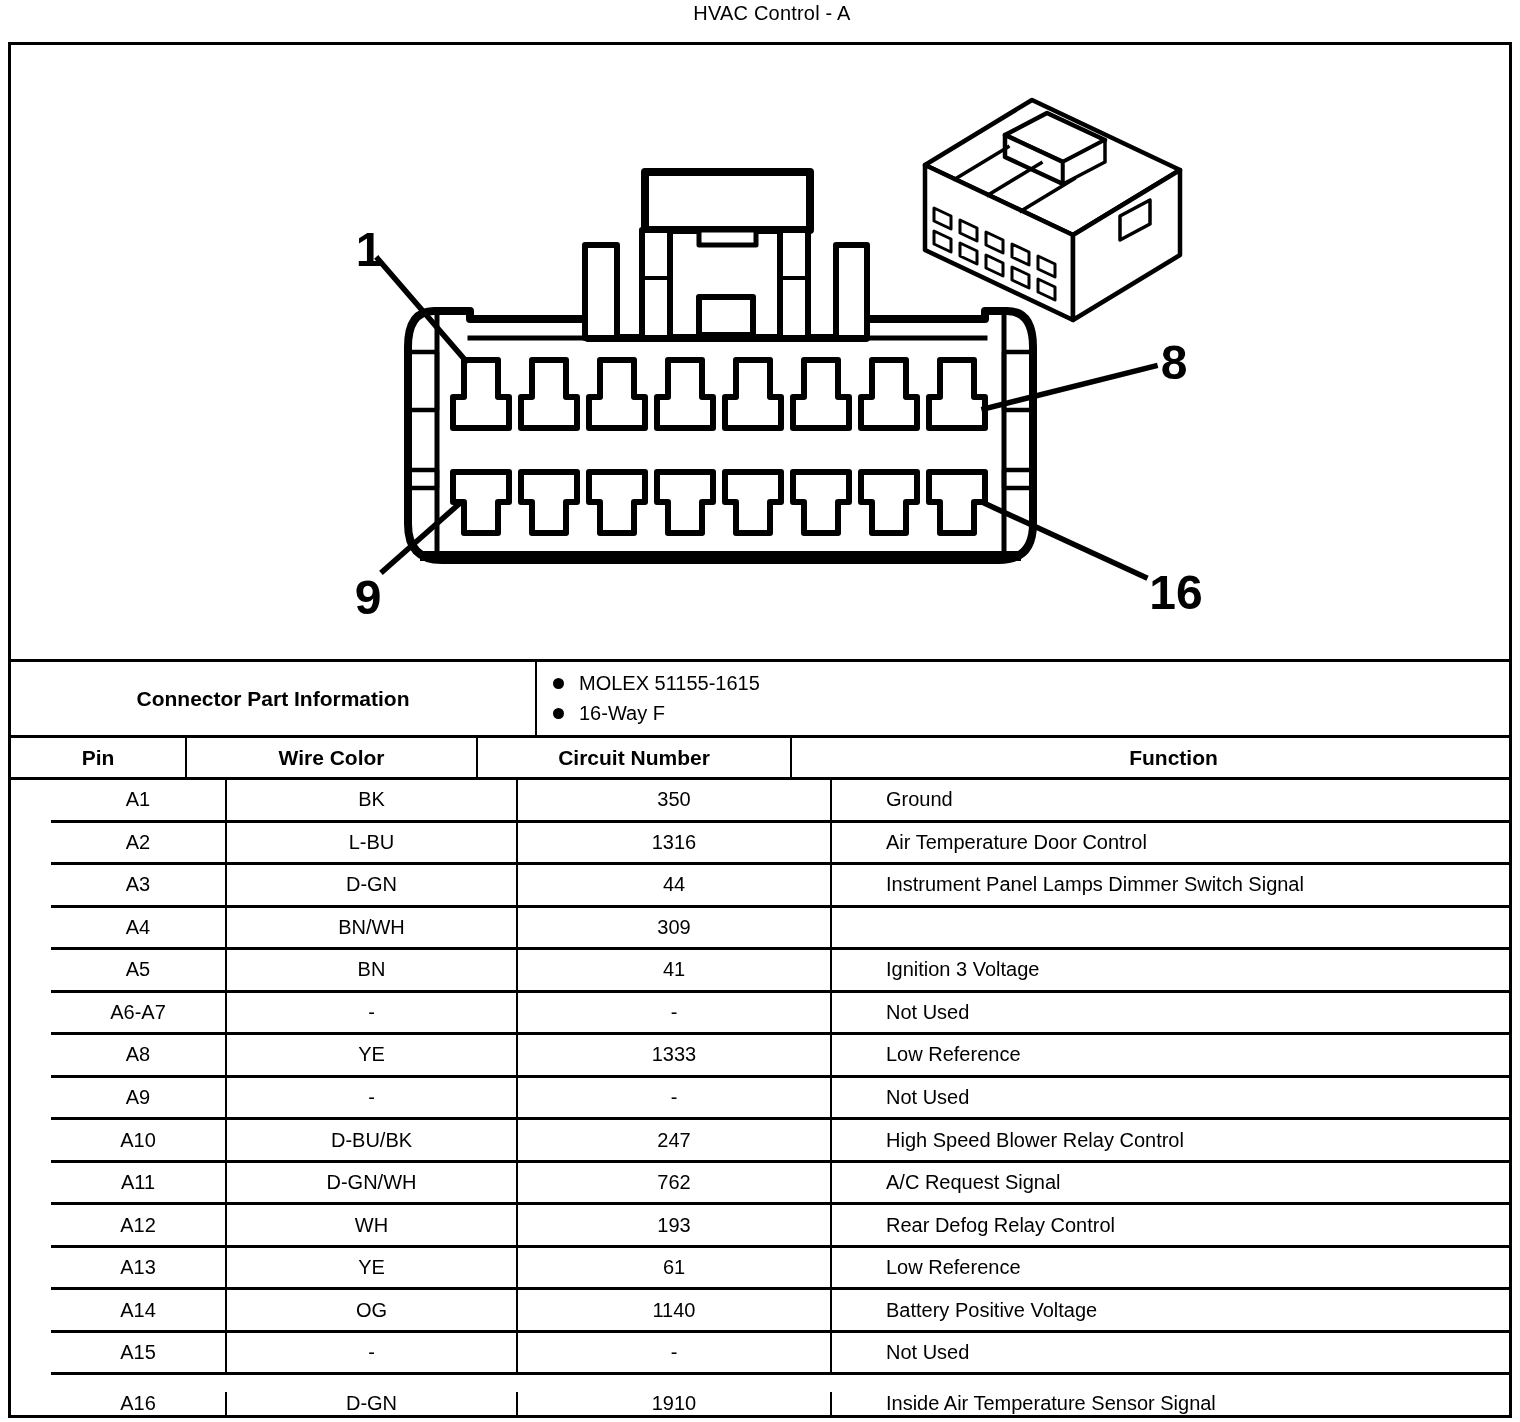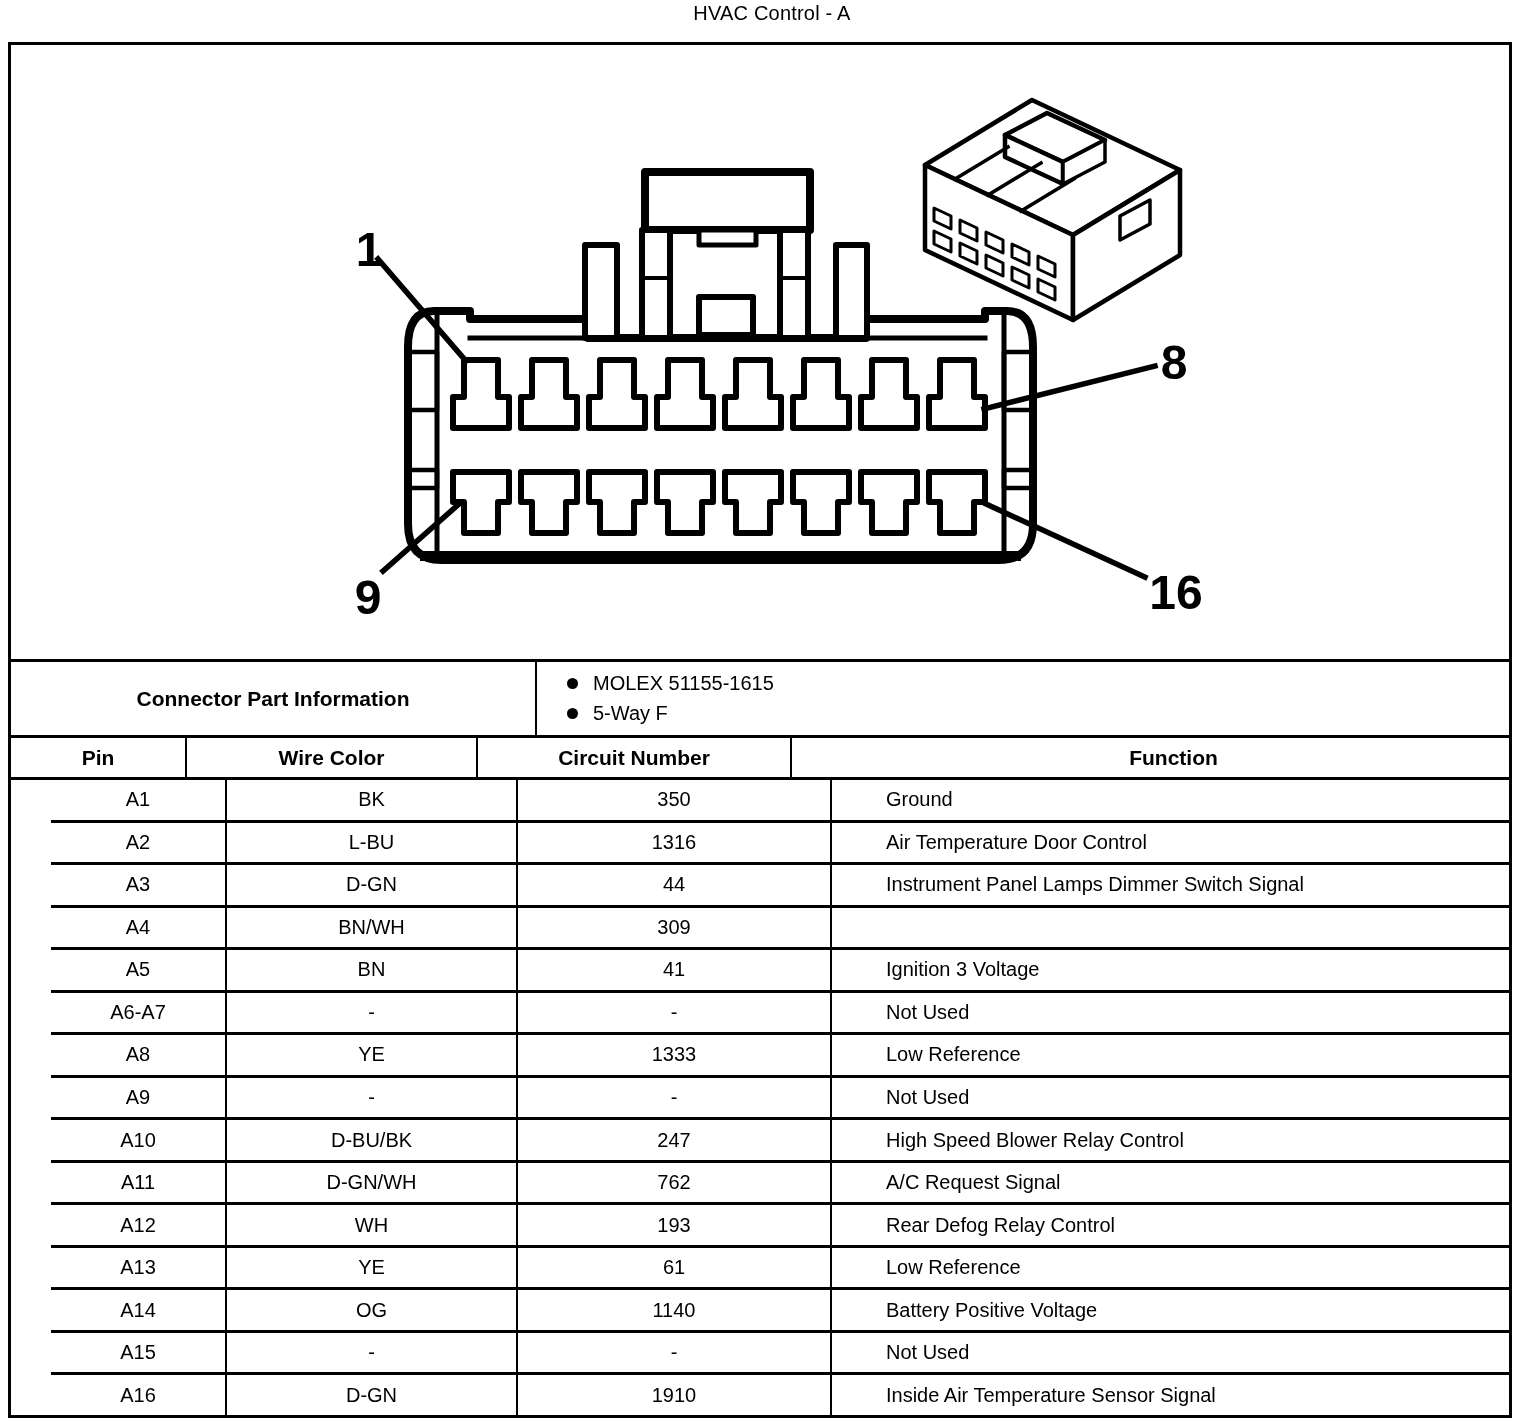--- a/index.html
+++ b/index.html
@@ -20,29 +20,29 @@
   .diagram svg { position:absolute; inset:0; width:100%; height:100%; }
 
   .partinfo { height:76px; border-bottom:3px solid #000; display:flex; }
   .pi-left {
     width:526px; border-right:2px solid #000;
     display:flex; align-items:center; justify-content:center;
     font-weight:bold; font-size:21px;
   }
   .pi-right {
     flex:1; display:flex; flex-direction:column; justify-content:center;
-    gap:7px; padding-left:30px; font-size:20px;
+    gap:7px; padding-left:16px; font-size:20px;
   }
   .bullet-item { display:flex; align-items:center; }
   .dot { width:11px; height:11px; border-radius:50%; background:#000; margin-right:15px; flex:0 0 auto; }
 
   .thead { height:42px; border-bottom:3px solid #000; display:flex; font-weight:bold; font-size:21px; }
   .rows { flex:1; display:flex; flex-direction:column; font-size:20px;padding-left:40px; }
   .trow { flex:1; display:flex; border-bottom:3px solid #000; }
-  .trow:last-child { border-bottom:none; }
+  .trow:last-child { border-bottom:none;align-items:flex-end; }
   .c { display:flex; align-items:center; justify-content:center; border-right:2px solid #000; }
   .c1 { width:176px; }
   .c2 { width:291px; }
   .c3 { width:314px; }
   .c4 { flex:1; border-right:none; justify-content:flex-start; padding-left:8px;margin-left:46px; }
 
   .callout { font:bold 48px "Liberation Sans", sans-serif; }
 </style>
 </head>
 <body>
@@ -143,21 +143,21 @@
 
     <div class="partinfo">
       <div class="pi-left">Connector Part Information</div>
       <div class="pi-right">
         <div class="bullet-item">
           <span class="dot"></span>
           <span>MOLEX 51155-1615</span>
         </div>
         <div class="bullet-item">
           <span class="dot"></span>
-          <span>5-Way F</span>
+          <span>16-Way F</span>
         </div>
       </div>
     </div>
 
     <div class="thead">
       <div class="c c1">Pin</div>
       <div class="c c2">Wire Color</div>
       <div class="c c3">Circuit Number</div>
       <div class="c c4" style="justify-content:center; padding-left:0;">
         <span>Function</span>

